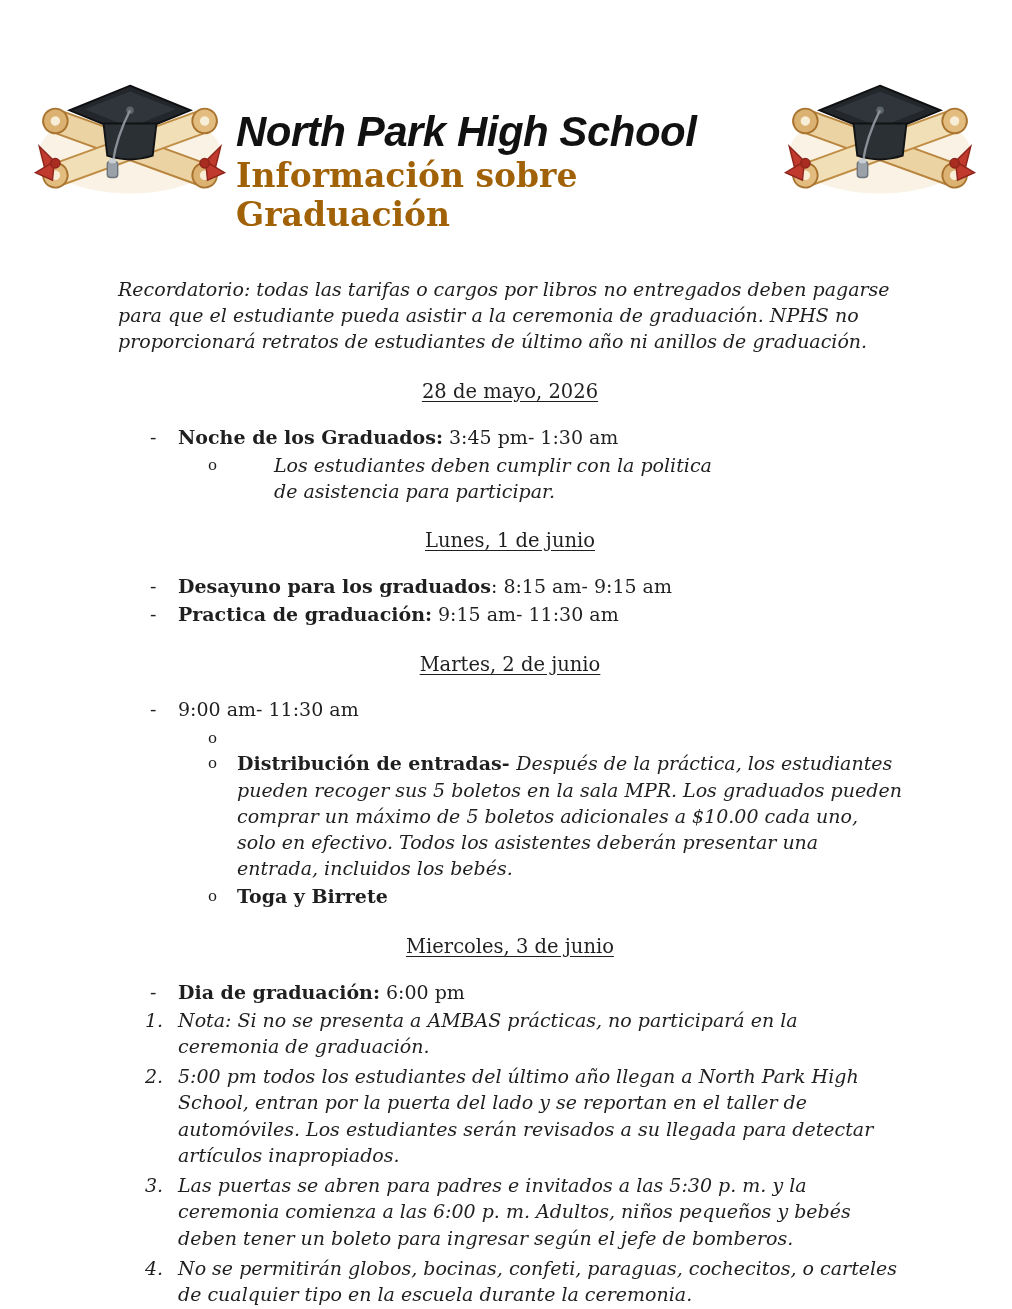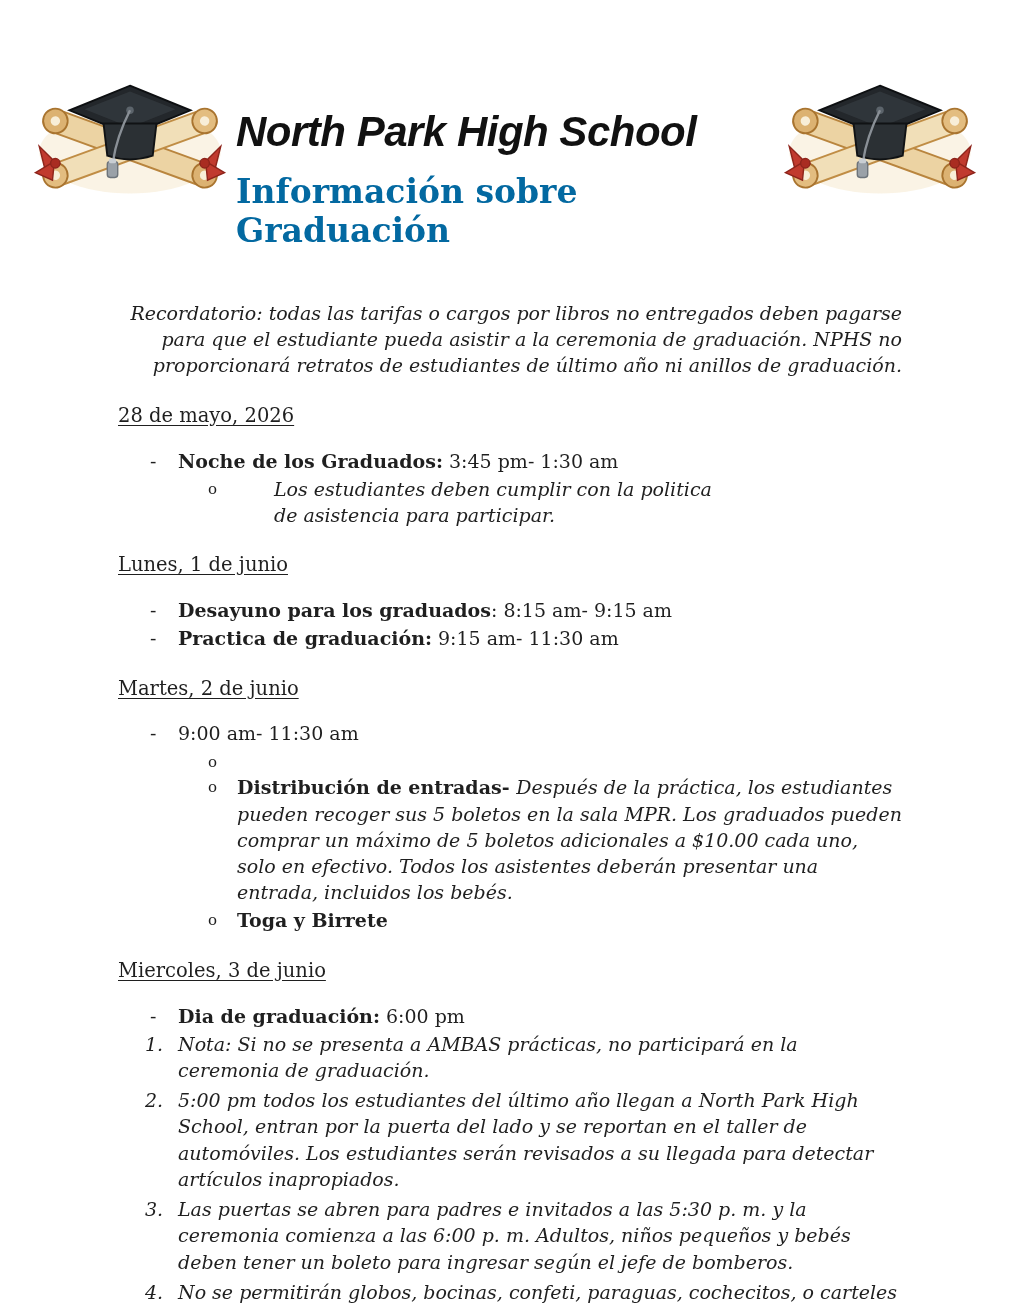--- a/index.html
+++ b/index.html
@@ -8,27 +8,27 @@
     font-family:"DejaVu Serif", serif; color:#1f1f1f;
     box-sizing:border-box; margin:0 auto; overflow:hidden;
   }
   .header { display:flex; justify-content:space-between; align-items:flex-start; padding:80px 26px 0 26px; }
   .art { flex:none; width:210px; }
   .titles { flex:1; text-align:left; padding-top:28px; }
   .school {
     font-family:"Liberation Sans", sans-serif; font-weight:bold; font-style:italic;
     font-size:42px; letter-spacing:-0.5px; color:#111;
   }
-  .doc-title { font-family:"DejaVu Serif", serif; font-weight:bold; font-size:33px; margin-top:16px; color:#0369a1; }
+  .doc-title { font-family:"DejaVu Serif", serif; font-weight:bold; font-size:33px; margin-top:0; color:#a16207; }
   .content { padding:34px 110px 60px 118px; font-size:19px; line-height:1.38; }
   .it { font-style:italic; }
-  .reminder { margin:16px 0 20px 0;text-align:right; }
+  .reminder { margin:8px 0 20px 0; }
   .sec {
     font-size:19.5px; font-weight:normal; text-decoration:underline; text-underline-offset:3px;
-    margin:24px 0 18px 0; color:#1f1f1f;
+    margin:24px 0 18px 0; color:#1f1f1f;text-align:center;
   }
   .dash-item { display:flex; padding-left:32px; margin:2px 0; }
   .dash-item .marker { flex:none; width:28px; }
   .o-item { display:flex; padding-left:90px; margin:2px 0; }
   .marker-o { flex:none; width:29px; font-size:15px; padding-top:3px; }
   .num-item { display:flex; padding-left:27px; margin:0 0 4px 0; }
   .marker-n { flex:none; width:33px; }
   .itext { margin:0; flex:1; }
   .narrow { max-width:440px;margin-left:37px; }
   .lbl { font-weight:bold; font-style:normal;margin-top:32px; }

